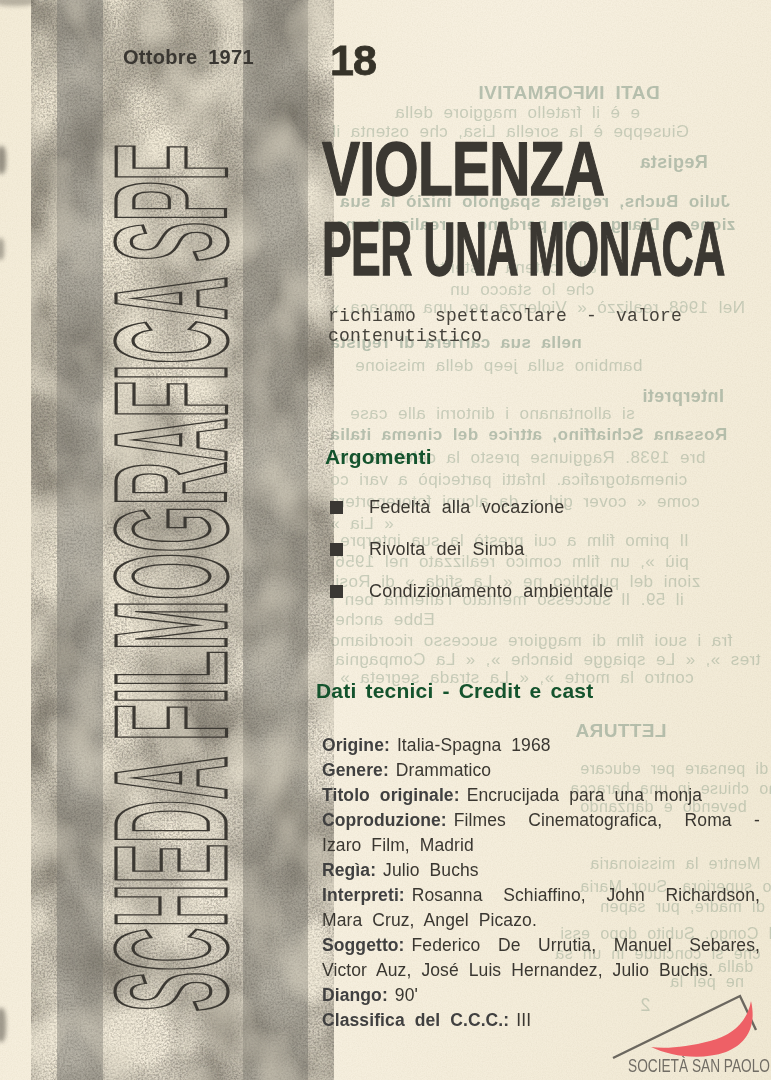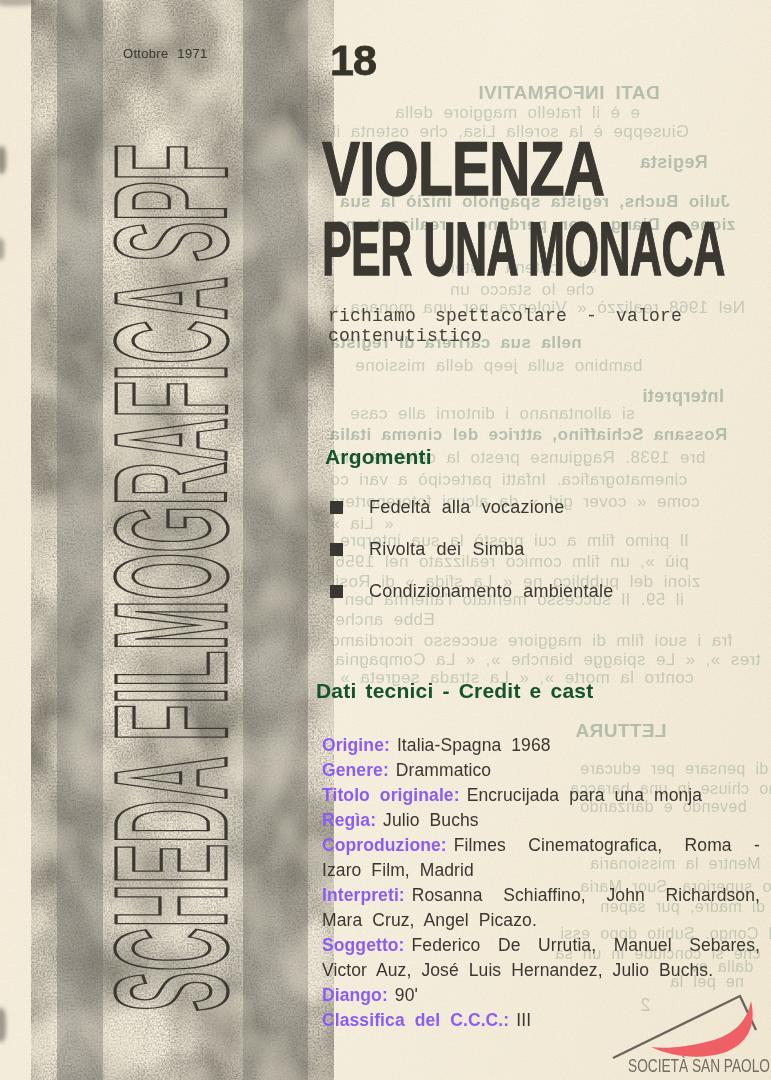--- a/index.html
+++ b/index.html
@@ -19,39 +19,39 @@
     position:absolute;display:inline-block;white-space:nowrap;
     color:rgba(136,158,136,0.42);
     transform:scaleX(-1);
     filter:blur(0.6px);
     letter-spacing:.4px;word-spacing:5px;
   }
   .bleed.bb{font-weight:bold;color:rgba(120,146,128,0.5);}
 
   
   .abs{position:absolute;}
-  .date{left:123px;top:46px;font-size:13px;font-weight:normal;color:#3a3732;word-spacing:5px;letter-spacing:.3px;}
+  .date{left:123px;top:46px;font-size:20px;font-weight:bold;color:#3a3732;word-spacing:5px;letter-spacing:.3px;}
   .issue{left:330px;top:36px;font-size:43px;font-weight:bold;color:#363329;letter-spacing:-1px;-webkit-text-stroke:.8px #363329;}
   .title-line{
     left:322px;font-weight:bold;color:#3b3832;font-size:76px;line-height:76px;
     white-space:nowrap;transform-origin:0 0;-webkit-text-stroke:1.3px #3b3832;letter-spacing:-1px;
   }
   .title-1{top:131px;transform:scaleX(.75);}
   .title-2{top:211px;transform:scaleX(.585);}
   .subtitle{left:328px;top:306px;font-size:18px;color:#45423b;word-spacing:8px;letter-spacing:.2px;font-family:Liberation Mono, monospace;}
   .section-heading{font-size:21px;font-weight:bold;color:#14532d;letter-spacing:.2px;word-spacing:3px;}
   .h-argomenti{left:325px;top:445px;}
   .h-tech{left:316px;top:679px;}
   .arg-list{left:328px;top:495px;width:420px;}
   .arg-item{display:flex;height:42px;align-items:flex-start;}
   .arg-bullet{width:13px;height:13px;background:#3a3733;margin:6px 26px 0 2px;flex:0 0 auto;}
   .arg-label{font-size:18px;color:#3a3731;word-spacing:6px;letter-spacing:.2px;padding-top:2px;}
   .tech-block{left:322px;top:733px;width:438px;}
   .tech-row{margin:0;font-size:17.5px;line-height:25px;color:#3a3731;text-align:justify;word-spacing:5px;letter-spacing:.1px;}
-  .tech-row .lbl{font-weight:bold;color:#8b5cf6;margin-right:7px;}
+  .tech-row .lbl{font-weight:bold;color:#404040;margin-right:7px;}
 
   
   .edge-smudge{position:absolute;background:#4a463e;filter:blur(2px);border-radius:40%;}
 </style>
 </head>
 <body>
 
 <div class="layer" id="bleed-layer">
     <div class="bleed bb" style="left: 478px; top: 82px; font-size: 19px;">DATI INFORMATIVI</div>
     <div class="bleed" style="left: 395px; top: 103px; font-size: 17px;">e è il fratello maggiore della</div>
@@ -173,21 +173,21 @@
       <span class="arg-label">Condizionamento ambientale</span>
     </div>
   </div>
 
   <div class="abs section-heading h-tech">Dati tecnici - Credit e cast</div>
 
   <div class="abs tech-block">
     <p class="tech-row"><span class="lbl">Origine:</span><span>Italia-Spagna 1968</span></p>
     <p class="tech-row"><span class="lbl">Genere:</span><span>Drammatico</span></p>
     <p class="tech-row"><span class="lbl">Titolo originale:</span><span>Encrucijada para una monja</span></p>
+    <p class="tech-row"><span class="lbl">Coproduzione:</span><span>Filmes Cinematografica, Roma - Izaro Film, Madrid</span></p>
     <p class="tech-row"><span class="lbl">Regìa:</span><span>Julio Buchs</span></p>
-    <p class="tech-row"><span class="lbl">Coproduzione:</span><span>Filmes Cinematografica, Roma - Izaro Film, Madrid</span></p>
     <p class="tech-row"><span class="lbl">Interpreti:</span><span>Rosanna Schiaffino, John Richardson, Mara Cruz, Angel Picazo.</span></p>
     <p class="tech-row"><span class="lbl">Soggetto:</span><span>Federico De Urrutia, Manuel Sebares, Victor Auz, José Luis Hernandez, Julio Buchs.</span></p>
     <p class="tech-row"><span class="lbl">Diango:</span><span>90'</span></p>
     <p class="tech-row"><span class="lbl">Classifica del C.C.C.:</span><span>III</span></p>
   </div>
 
 </div>
 
 </body></html>

